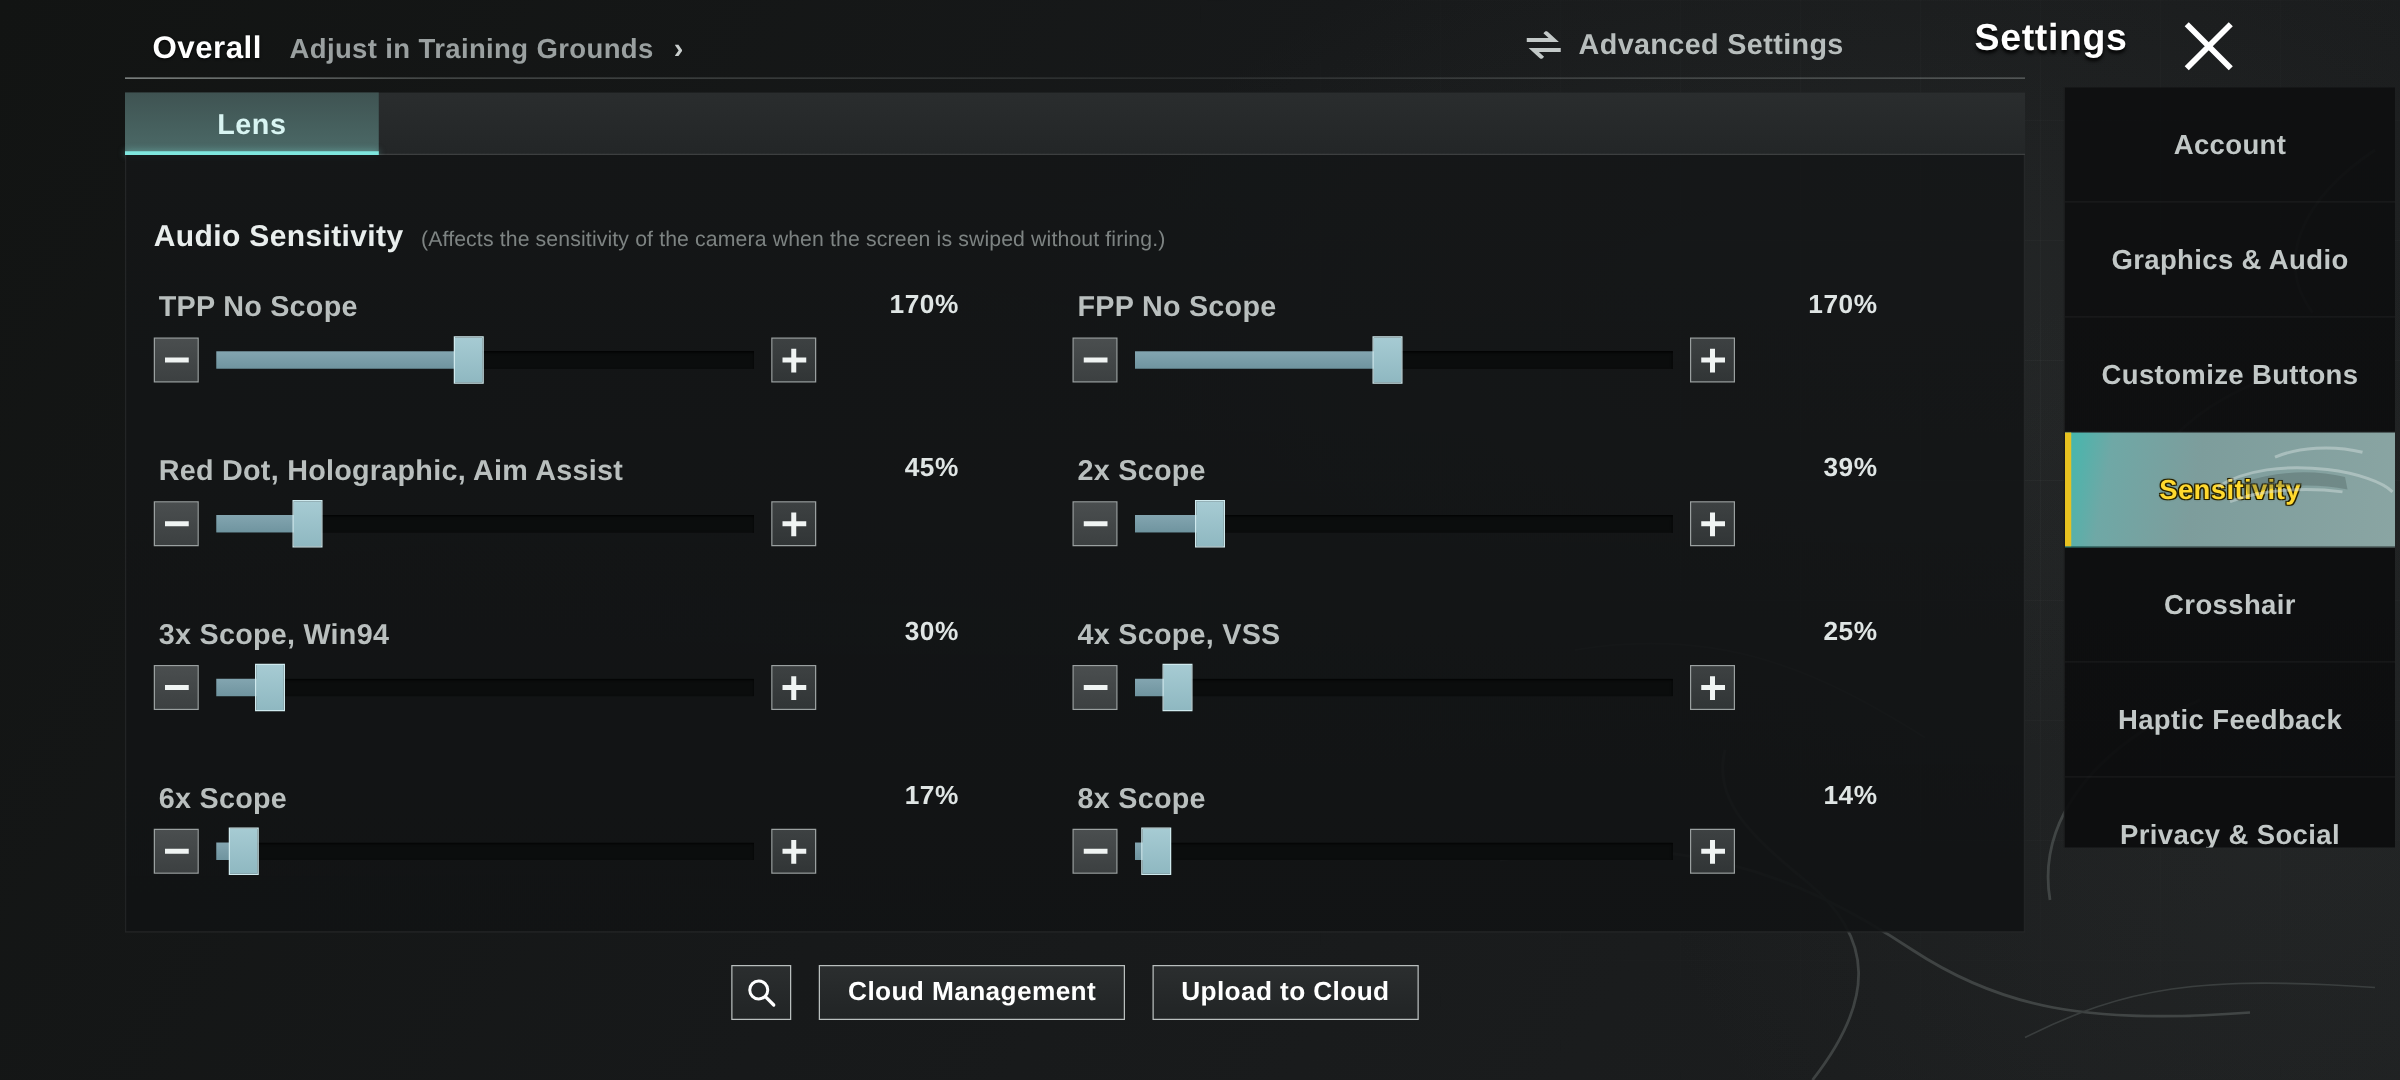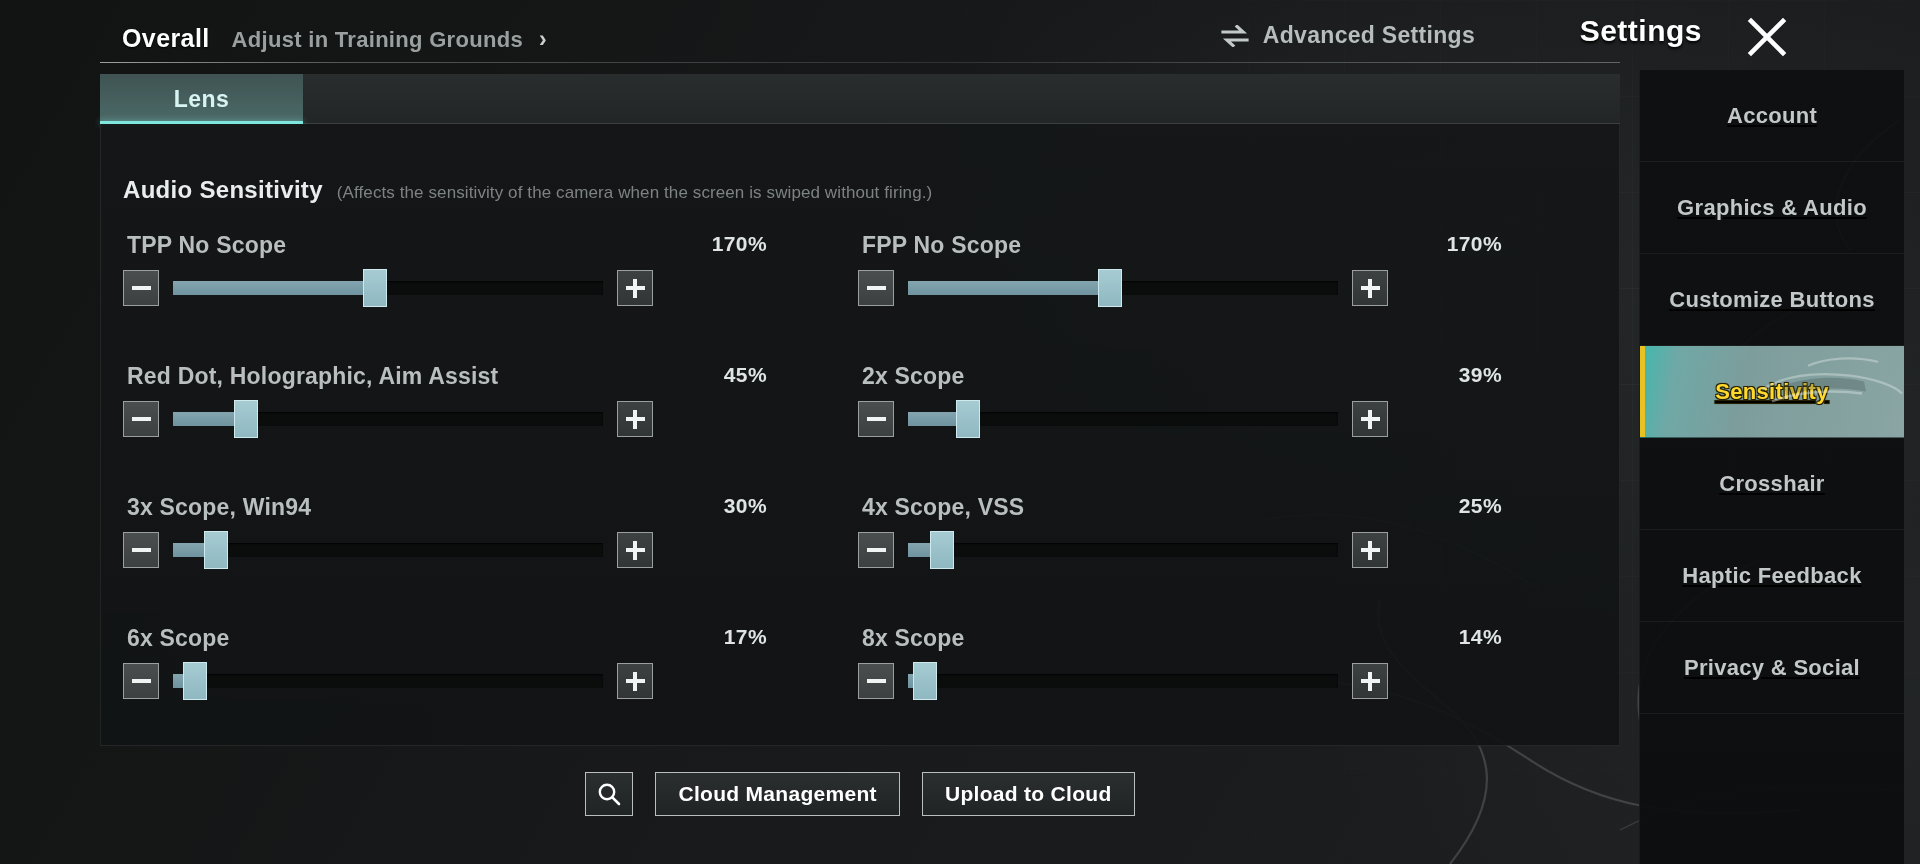--- a/index.html
+++ b/index.html
@@ -165,26 +165,25 @@
     height: 44px; display: flex; align-items: center; justify-content: center;
     background: linear-gradient(180deg, #2b2e2f 0%, #212425 100%);
     border: 1px solid #b9bfbe;
     color: #fff; font-size: 21px; font-weight: 700; letter-spacing: .3px;
     padding: 0 22px; cursor: pointer;
   }
   #search-btn { width: 48px; padding: 0; }
 
   
   #sidebar {
-    position: absolute; right: 16px; top: 70px; width: 265px; height: 794px;
+    position: absolute; right: 4px; top: 70px; width: 265px; height: 608px;
     z-index: 7;
     background: linear-gradient(180deg, rgba(14,15,16,.93) 0%, rgba(12,13,14,.95) 100%);
     border-left: 1px solid rgba(255,255,255,0.05);
     overflow: hidden;
-    text-decoration: underline;
   }
   .sb-item {
     position: relative; height: 92px;
     display: flex; align-items: center; justify-content: center;
     color: #c2c8c7; font-size: 22px; font-weight: 700; letter-spacing: .3px;
     border-bottom: 1px solid rgba(255,255,255,0.055);
     cursor: pointer;
   }
   .sb-item.active {
     background:

